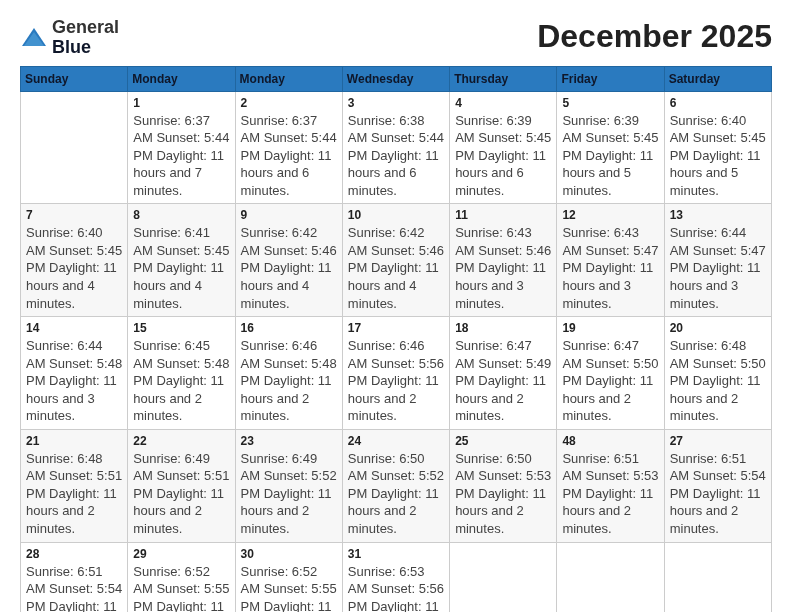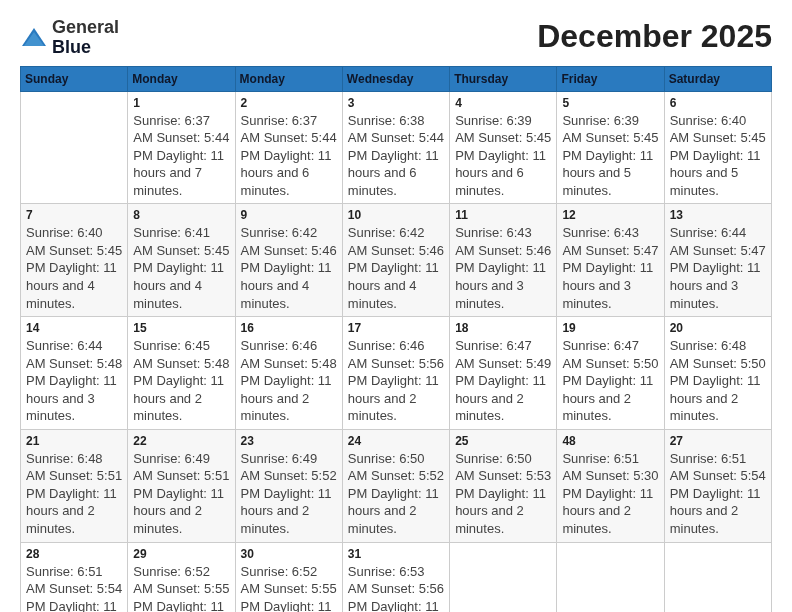--- a/index.html
+++ b/index.html
@@ -314,21 +314,21 @@
           <td>
             <div class="day-num">25</div>
             <div class="day-info">Sunrise: 6:50 AM
 Sunset: 5:53 PM
 Daylight: 11 hours
 and 2 minutes.</div>
           </td>
           <td>
             <div class="day-num">48</div>
             <div class="day-info">Sunrise: 6:51 AM
-Sunset: 5:30 PM
+Sunset: 5:53 PM
 Daylight: 11 hours
 and 2 minutes.</div>
           </td>
           <td>
             <div class="day-num">27</div>
             <div class="day-info">Sunrise: 6:51 AM
 Sunset: 5:54 PM
 Daylight: 11 hours
 and 2 minutes.</div>
           </td>

